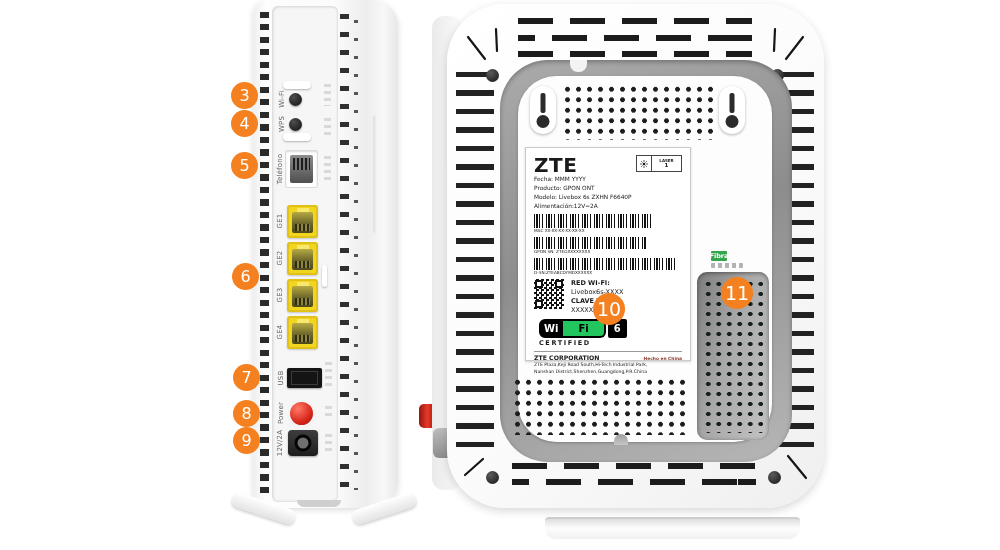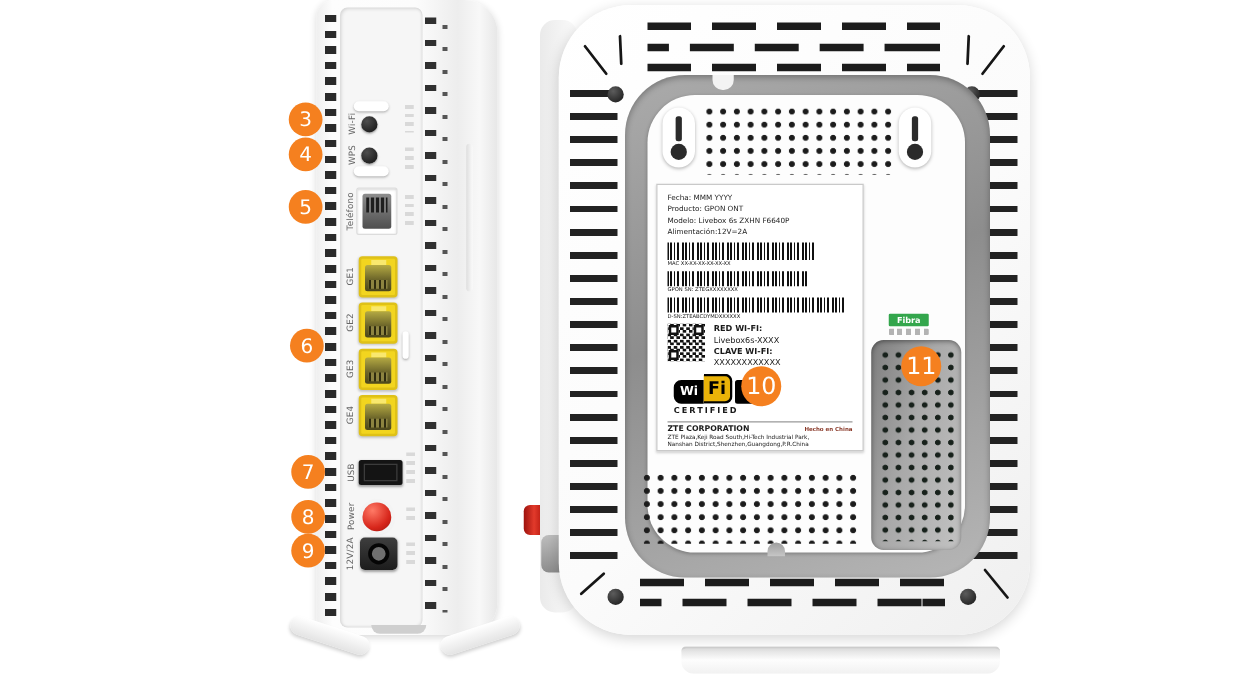--- a/index.html
+++ b/index.html
@@ -115,21 +115,21 @@
     background:#fdfdfd;box-shadow:0 1px 3px rgba(0,0,0,.25);
   }
   .keyhole{position:absolute;top:82px;width:26px;height:48px;border-radius:13px;background:#fff;
     box-shadow:0 1px 3px rgba(0,0,0,.3);}
   .kh-hole{position:absolute;left:50%;transform:translateX(-50%);bottom:6px;width:13px;height:13px;border-radius:50%;background:#2b2b2b;}
   .kh-slot{position:absolute;left:50%;transform:translateX(-50%);top:7px;width:5px;height:20px;border-radius:2px;background:#2b2b2b;}
   .dots{background-image:radial-gradient(circle,#1c1c1c 2.1px,transparent 2.7px);background-size:11px 10.5px;}
   .bottom-notch{position:absolute;left:167px;top:430px;width:14px;height:11px;border-radius:7px 7px 0 0;
     background:linear-gradient(#9e9e9e,#c6c6c6);}
   .fibra{
-    position:absolute;left:264px;top:247px;width:32px;height:10px;background:#33A64C;color:#fff;
+    position:absolute;left:264px;top:247px;width:16px;height:10px;background:#33A64C;color:#fff;
     font-size:6.5px;font-weight:bold;display:flex;align-items:center;justify-content:center;border-radius:1px;
   }
   .fib-ticks{position:absolute;left:264px;top:259px;width:32px;height:5px;
     background:repeating-linear-gradient(90deg,#b3b3b3 0 4px,transparent 4px 7px);border-radius:1px;}
   .fiber-comp{
     position:absolute;left:250px;top:268px;width:72px;height:168px;border-radius:10px;
     background:linear-gradient(105deg,#7d7d7d,#a9a9a9 45%,#c3c3c3);
     box-shadow:inset 0 1px 4px rgba(0,0,0,.45);
   }
   .fiber-comp .fdots{position:absolute;inset:7px 6px;
@@ -157,21 +157,21 @@
   .bc-cap{font-size:4.2px;line-height:1.4;}
   .qr-row{display:flex;gap:7px;margin-top:3px;align-items:flex-start;}
   .qr{width:30px;height:30px;position:relative;flex:none;
     background:repeating-conic-gradient(#111 0% 25%,#fff 0% 50%);background-size:5px 5px;}
   .finder{position:absolute;width:8px;height:8px;border:2px solid #111;background:#fff;}
   .wifi-col{font-size:6.5px;line-height:1.4;}
   .wifi-col .b{font-weight:bold;}
   .wifi6{margin-top:4px;margin-left:5px;display:flex;flex-direction:column;align-items:flex-start;}
   .wifi6-badge{display:inline-flex;align-items:flex-end;}
   .w6-wi{background:#000;color:#fff;font-weight:bold;font-size:10px;padding:1px 3px;border-radius:6px 0 0 6px;border:2px solid #000;}
-  .w6-fi{background:#eab308;color:#000;font-weight:bold;font-size:14px;padding:1px 3px;border:2px solid #000;border-left:none;border-radius:0 6px 6px 0;}
+  .w6-fi{background:#22c55e;color:#000;font-weight:bold;font-size:10px;padding:1px 15px;border:2px solid #000;border-left:none;border-radius:0 6px 6px 0;}
   .w6-six{background:#000;color:#fff;font-weight:bold;font-size:10px;padding:1px 4px;border-radius:2px;margin-left:2px;border:2px solid #000;}
   .w6-cert{font-size:6.5px;font-weight:bold;letter-spacing:1.6px;margin-top:1px;}
   .ce-row{display:flex;gap:12px;align-items:center;margin:4px 0 0 6px;}
   .ce-mark{font-size:13px;letter-spacing:2px;color:#111;}
   .corp-row{display:flex;justify-content:space-between;align-items:baseline;border-top:1px solid #999;margin-top:4px;padding-top:2px;}
   .corp{font-size:6.2px;font-weight:bold;}
   .madein{font-size:4.4px;color:#8a3a2a;font-weight:bold;}
   .addr{font-size:4.6px;line-height:1.35;}
 </style>
 </head>
@@ -286,20 +286,44 @@
       <div class="abs dots" style="left:65px;top:373px;width:176px;height:58px;"></div>
       <div class="bottom-notch"></div>
 
       <div class="fibra">Fibra</div>
       <div class="fib-ticks"></div>
       <div class="fiber-comp">
           <div class="fdots"></div>
         </div>
 
       <div class="label">
+        <div class="lbl-head">
+          <div class="zte-logo">ZTE</div>
+          <div class="laser-box">
+            <div class="laser-cell1">
+              <svg width="8" height="8" viewBox="0 0 10 10">
+                  <circle cx="5" cy="5" r="1.6" fill="#111"></circle>
+                <g stroke="#111" stroke-width="0.9">
+                    <line x1="5" y1="0" x2="5" y2="2.4"></line>
+                    <line x1="5" y1="7.6" x2="5" y2="10"></line>
+                    <line x1="0" y1="5" x2="2.4" y2="5"></line>
+                    <line x1="7.6" y1="5" x2="10" y2="5"></line>
+                    <line x1="1.5" y1="1.5" x2="3.2" y2="3.2"></line>
+                    <line x1="6.8" y1="6.8" x2="8.5" y2="8.5"></line>
+                    <line x1="8.5" y1="1.5" x2="6.8" y2="3.2"></line>
+                    <line x1="3.2" y1="6.8" x2="1.5" y2="8.5"></line>
+                  </g>
+                </svg>
+            </div>
+            <div class="laser-cell2">
+              <span class="t1">LASER</span>
+              <span class="t2">1</span>
+            </div>
+          </div>
+        </div>
         <div class="lbl-line">Fecha: MMM YYYY</div>
         <div class="lbl-line">Producto: GPON ONT</div>
         <div class="lbl-line">Modelo: Livebox 6s ZXHN F6640P</div>
         <div class="lbl-line">Alimentación:12V=2A</div>
 
         <div class="barcode" style="width:118px;height:14px;"></div>
         <div class="bc-cap">MAC XX-XX-XX-XX-XX-XX</div>
         <div class="barcode" style="width:112px;height:12px;"></div>
         <div class="bc-cap">GPON SN: ZTEGXXXXXXXX</div>
         <div class="barcode" style="width:142px;height:12px;"></div>

